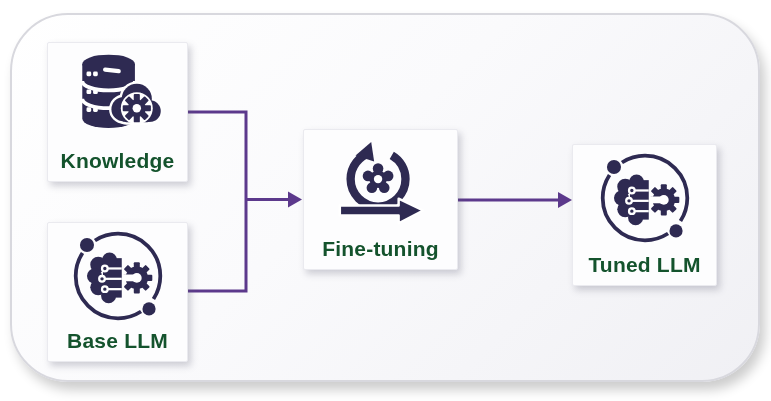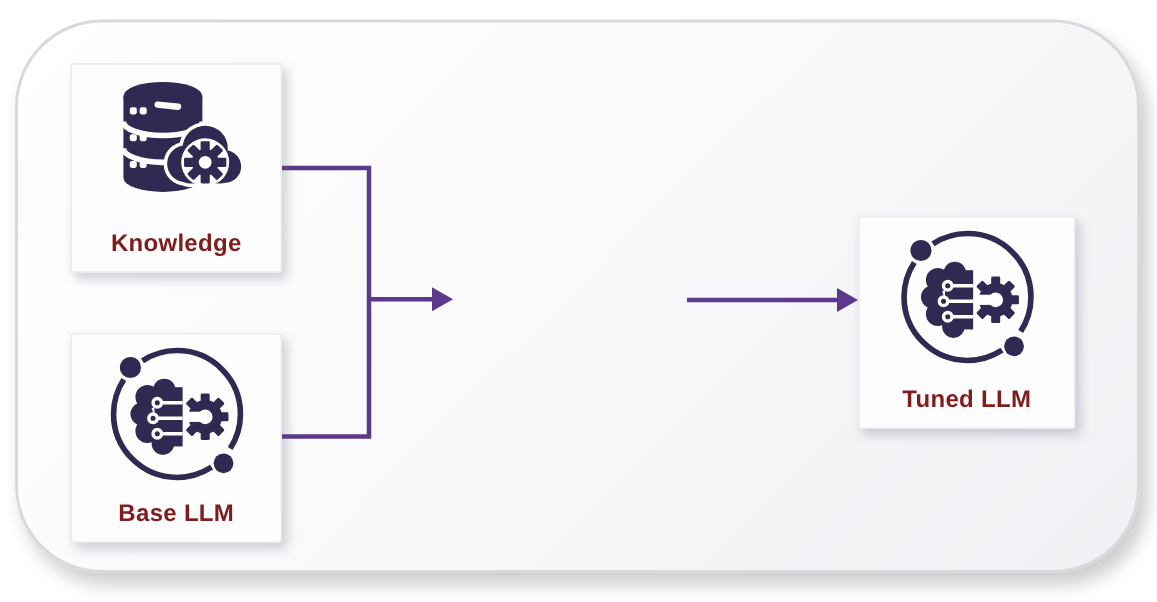--- a/index.html
+++ b/index.html
@@ -22,21 +22,21 @@
     display:flex; flex-direction:column; align-items:center; justify-content:space-between;
     padding:6px 4px 10px 4px;
   }
   .node-knowledge { left:47px;  top:42px;  width:141px; height:140px; }
   .node-base      { left:47px;  top:222px; width:141px; height:140px;text-align:right; }
   .node-fine      { left:303px; top:129px; width:155px; height:141px; }
   .node-tuned     { left:572px; top:144px; width:145px; height:142px; }
   .icon { width:94px; height:94px; flex:0 0 auto; }
   .node-fine .icon { width:98px; height:98px; }
   .label {
-    font-size:16px; font-weight:700; color:#7f1d1d; letter-spacing:0.2px;
+    font-size:21px; font-weight:700; color:#14532d; letter-spacing:0.2px;
     line-height:1; white-space:nowrap;
   }
 </style>
 </head>
 <body>
 
 <div class="canvas">
   <div class="container"></div>
 
   <svg class="edges" viewBox="0 0 771 401">
@@ -134,20 +134,37 @@
           <circle cx="36" cy="42" r="3"></circle>
         <line x1="54" y1="53" x2="35" y2="53"></line>
           <circle cx="33" cy="53" r="3"></circle>
         <line x1="54" y1="64" x2="38" y2="64"></line>
           <circle cx="36" cy="64" r="3"></circle>
       </g>
     </svg>
     <div class="label">Base LLM</div>
   </div>
 
+  <div class="node node-fine">
+    <svg class="icon" viewBox="0 0 100 100">
+      <circle cx="47" cy="44" r="28" fill="none" stroke="#2e2a52" stroke-width="8.5" pathLength="360" stroke-dasharray="255 45 60"></circle>
+      <polygon points="24,20 43,26 40,6" fill="#2e2a52"></polygon>
+      <g fill="#2e2a52">
+        <circle cx="47" cy="44" r="9"></circle>
+        <circle cx="47" cy="33.2" r="5.4"></circle>
+          <circle cx="57.3" cy="40.7" r="5.4"></circle>
+        <circle cx="53.3" cy="52.7" r="5.4"></circle>
+          <circle cx="40.7" cy="52.7" r="5.4"></circle>
+        <circle cx="36.7" cy="40.7" r="5.4"></circle>
+      </g>
+      <circle cx="47" cy="44" r="4.3" fill="#fff"></circle>
+      <path d="M8 71 H68 V64 L93 76 L68 89 V81 H8 Z" fill="#2e2a52" stroke="#fff" stroke-width="2.5" stroke-linejoin="round"></path>
+    </svg>
+    <div class="label">Fine-tuning</div>
+  </div>
 
   <div class="node node-tuned">
     <svg class="icon" viewBox="0 0 100 100">
       <defs>
           <clipPath id="gclip-tuned">
             <rect x="56" y="20" width="40" height="64"></rect>
           </clipPath>
         </defs>
       <circle cx="50" cy="50" r="45" fill="none" stroke="#2e2a52" stroke-width="4" pathLength="360" stroke-dasharray="33 24 156 24 123"></circle>
       <circle cx="17" cy="17" r="7.5" fill="#2e2a52"></circle>

